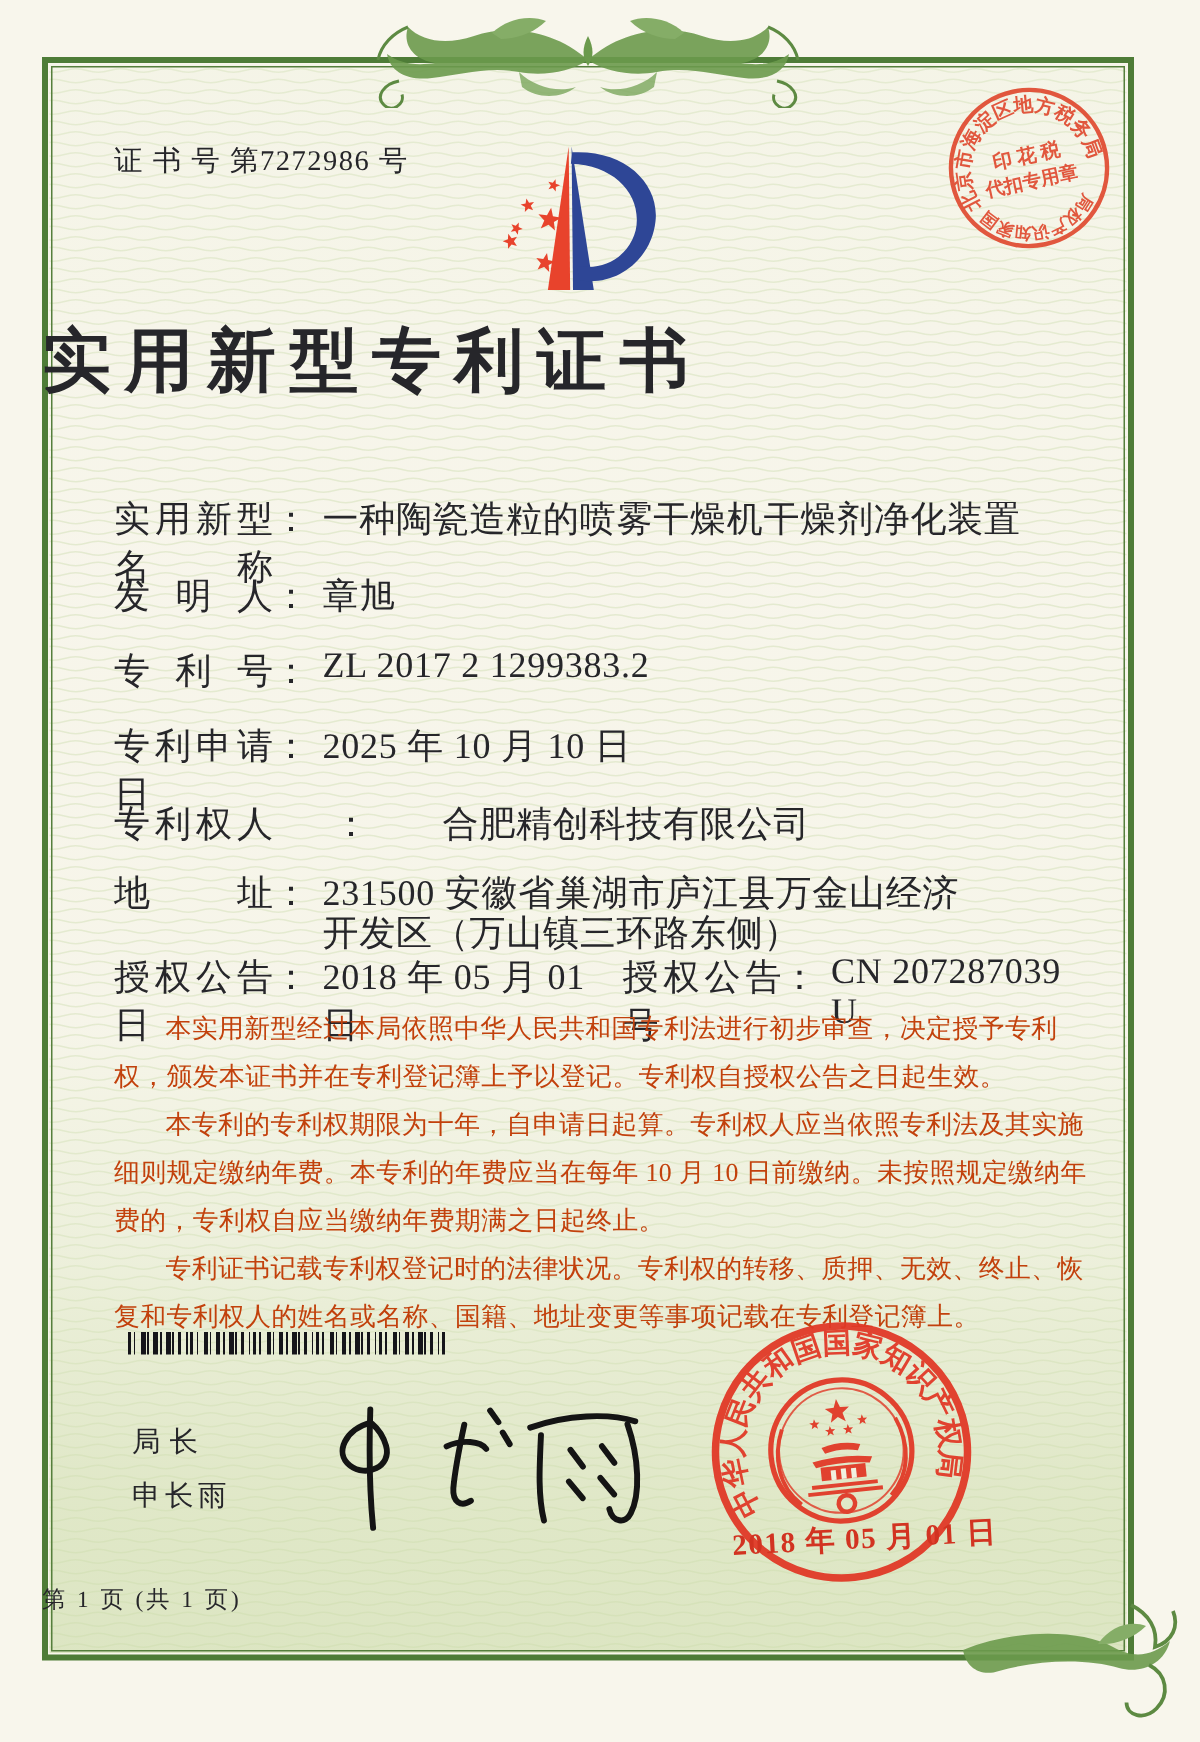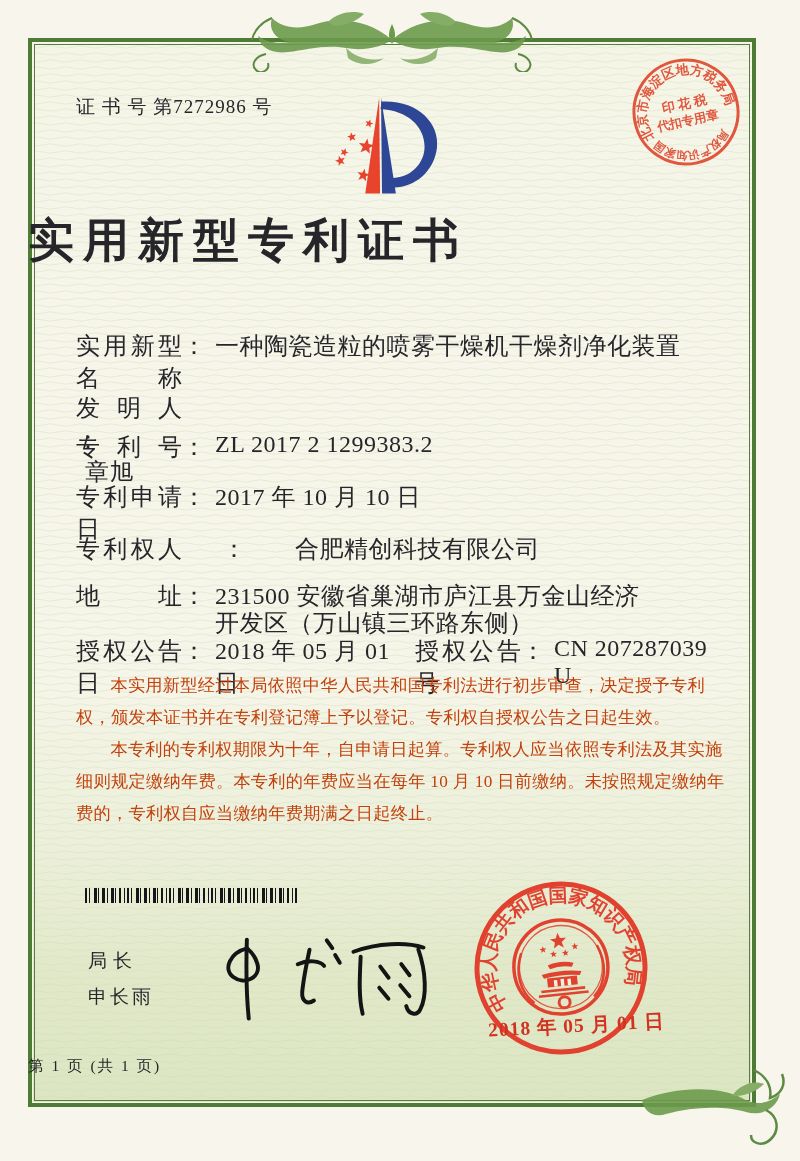--- a/index.html
+++ b/index.html
@@ -26,21 +26,21 @@
   
   .cert-no{position:absolute;left:76px;top:94px;font-size:19px;letter-spacing:1px;z-index:5;}
   .logo{position:absolute;left:318px;top:92px;width:150px;height:110px;z-index:5;}
   .title{position:absolute;left:28px;top:210px;width:728px;text-align:left;
          font-size:46px;font-weight:bold;letter-spacing:9px;z-index:5;}
 
   .row{position:absolute;left:76px;width:650px;font-size:24px;z-index:5;display:flex;align-items:flex-start;}
   .flabel{display:inline-block;width:106px;text-align:justify;text-align-last:justify;flex:none;}
   .colon{flex:none;}
   .fvalue{margin-left:9px;letter-spacing:.5px;}
-  .row-name{top:330px;}  .row-inventor{top:392px;flex-direction:column;}  .row-patno{top:431px;}
+  .row-name{top:330px;}  .row-inventor{top:381px;}  .row-patno{top:431px;}
   .row-appdate{top:481px;} .row-patentee{top:533px;gap:40px;}
   .row-address{top:583px;line-height:27px;}
   .row-address .fvalue{width:445px;}
   .row-grant{top:635px;justify-content:flex-end;}
   .pair{display:flex;align-items:flex-start;}
 
   .paras{position:absolute;left:76px;top:670px;width:650px;z-index:5;}
   .paras p{margin:0;font-size:17.2px;line-height:32px;text-indent:2em;
            letter-spacing:.3px;color:#c2410c;}
 
@@ -146,21 +146,21 @@
     <span class="fvalue">章旭</span>
   </div>
   <div class="row row-patno">
     <span class="flabel">专利号</span>
       <span class="colon">：</span>
     <span class="fvalue">ZL 2017 2 1299383.2</span>
   </div>
   <div class="row row-appdate">
     <span class="flabel">专利申请日</span>
       <span class="colon">：</span>
-    <span class="fvalue">2017 年 10 月 10 日</span>
+    <span class="fvalue">2025 年 10 月 10 日</span>
   </div>
   <div class="row row-patentee">
     <span class="flabel">专利权人</span>
       <span class="colon">：</span>
     <span class="fvalue">合肥精创科技有限公司</span>
   </div>
   <div class="row row-address">
     <span class="flabel">地址</span>
       <span class="colon">：</span>
     <span class="fvalue">231500 安徽省巢湖市庐江县万金山经济开发区（万山镇三环路东侧）</span>
@@ -174,20 +174,21 @@
     <span class="pair">
       <span class="flabel">授权公告号</span>
         <span class="colon">：</span>
       <span class="fvalue">CN 207287039 U</span>
     </span>
   </div>
 
   <div class="paras">
     <p>本实用新型经过本局依照中华人民共和国专利法进行初步审查，决定授予专利权，颁发本证书并在专利登记簿上予以登记。专利权自授权公告之日起生效。</p>
     <p>本专利的专利权期限为十年，自申请日起算。专利权人应当依照专利法及其实施细则规定缴纳年费。本专利的年费应当在每年 10 月 10 日前缴纳。未按照规定缴纳年费的，专利权自应当缴纳年费期满之日起终止。</p>
+    <p>专利证书记载专利权登记时的法律状况。专利权的转移、质押、无效、终止、恢复和专利权人的姓名或名称、国籍、地址变更等事项记载在专利登记簿上。</p>
   </div>
 
   <div class="barcode"></div>
 
   <div class="director-title">局长</div>
   <div class="director-name">申长雨</div>
 
   <svg class="signature" viewBox="0 0 260 115">
     <g fill="none" stroke="#141414" stroke-width="4.5" stroke-linecap="round" stroke-linejoin="round">
       <path d="M47,12 C45,42 44,72 46,102"></path>

